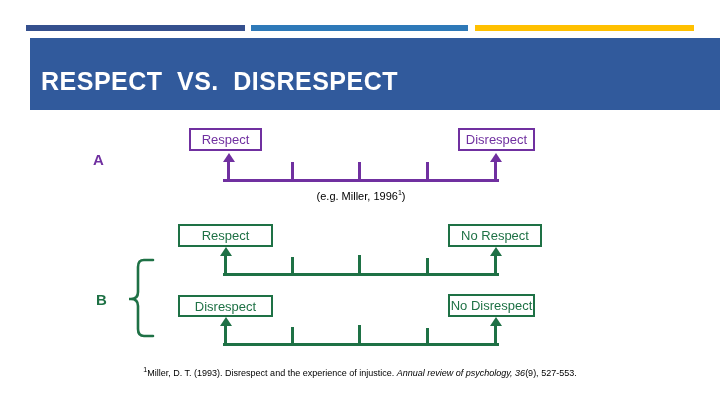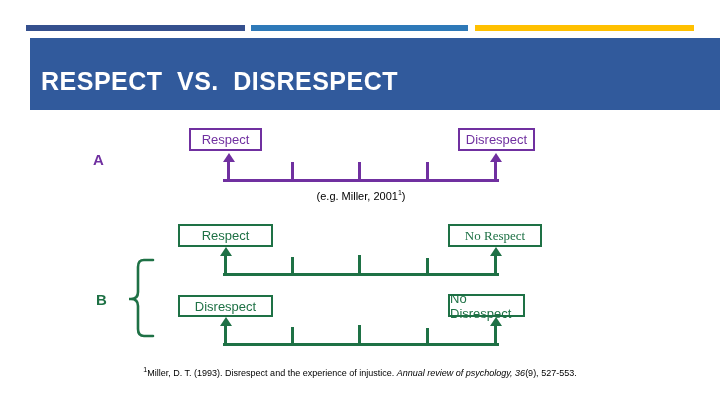--- a/index.html
+++ b/index.html
@@ -91,43 +91,43 @@
   <div class="baseline purple-fill" style="left:223px; top:179px; width:276px;"></div>
   <div class="stem purple-fill" style="left:227px; top:162px; height:18px;"></div>
   <div class="arrowhead purple-head" style="left:223px; top:153px;"></div>
   <div class="stem purple-fill" style="left:494px; top:162px; height:18px;"></div>
   <div class="arrowhead purple-head" style="left:490px; top:153px;"></div>
   <div class="tick purple-fill" style="left:291px; top:162px; height:18px;"></div>
   <div class="tick purple-fill" style="left:358px; top:162px; height:18px;"></div>
   <div class="tick purple-fill" style="left:426px; top:162px; height:18px;"></div>
 
   <div class="caption">
-    <span>(e.g. Miller, 2001</span><sup>1</sup><span>)</span>
+    <span>(e.g. Miller, 1996</span><sup>1</sup><span>)</span>
   </div>
 
   <div class="sec-label b">B</div>
 
   <svg class="brace" width="32" height="82" viewBox="0 0 32 82">
     <path d="M29 3 H20 Q14 3 14 10 V35 Q14 42 7 42 H5 H7 Q14 42 14 49 V72 Q14 79 20 79 H29" fill="none" stroke="var(--green)" stroke-width="2.6" stroke-linecap="round"></path>
   </svg>
 
   <div class="term-box green" style="left:178px; top:224px; width:95px; height:23px;">Respect</div>
-  <div class="term-box green" style="left:448px; top:224px; width:94px; height:23px;font-family:Liberation Serif, serif;">No Respect</div>
+  <div class="term-box green" style="left:448px; top:224px; width:94px; height:23px;">No Respect</div>
 
   <div class="baseline green-fill" style="left:223px; top:273px; width:276px;"></div>
   <div class="stem green-fill" style="left:224px; top:256px; height:18px;"></div>
   <div class="arrowhead green-head" style="left:220px; top:247px;"></div>
   <div class="stem green-fill" style="left:494px; top:256px; height:18px;"></div>
   <div class="arrowhead green-head" style="left:490px; top:247px;"></div>
   <div class="tick green-fill" style="left:291px; top:257px; height:17px;"></div>
   <div class="tick green-fill" style="left:358px; top:255px; height:19px;"></div>
   <div class="tick green-fill" style="left:426px; top:258px; height:16px;"></div>
 
   <div class="term-box green" style="left:178px; top:295px; width:95px; height:22px;">Disrespect</div>
-  <div class="term-box green" style="left:448px; top:294px; width:77px; height:23px;">No Disrespect</div>
+  <div class="term-box green" style="left:448px; top:294px; width:87px; height:23px;">No Disrespect</div>
 
   <div class="baseline green-fill" style="left:223px; top:343px; width:276px;"></div>
   <div class="stem green-fill" style="left:224px; top:326px; height:18px;"></div>
   <div class="arrowhead green-head" style="left:220px; top:317px;"></div>
   <div class="stem green-fill" style="left:494px; top:326px; height:18px;"></div>
   <div class="arrowhead green-head" style="left:490px; top:317px;"></div>
   <div class="tick green-fill" style="left:291px; top:327px; height:17px;"></div>
   <div class="tick green-fill" style="left:358px; top:325px; height:19px;"></div>
   <div class="tick green-fill" style="left:426px; top:328px; height:16px;"></div>
 

